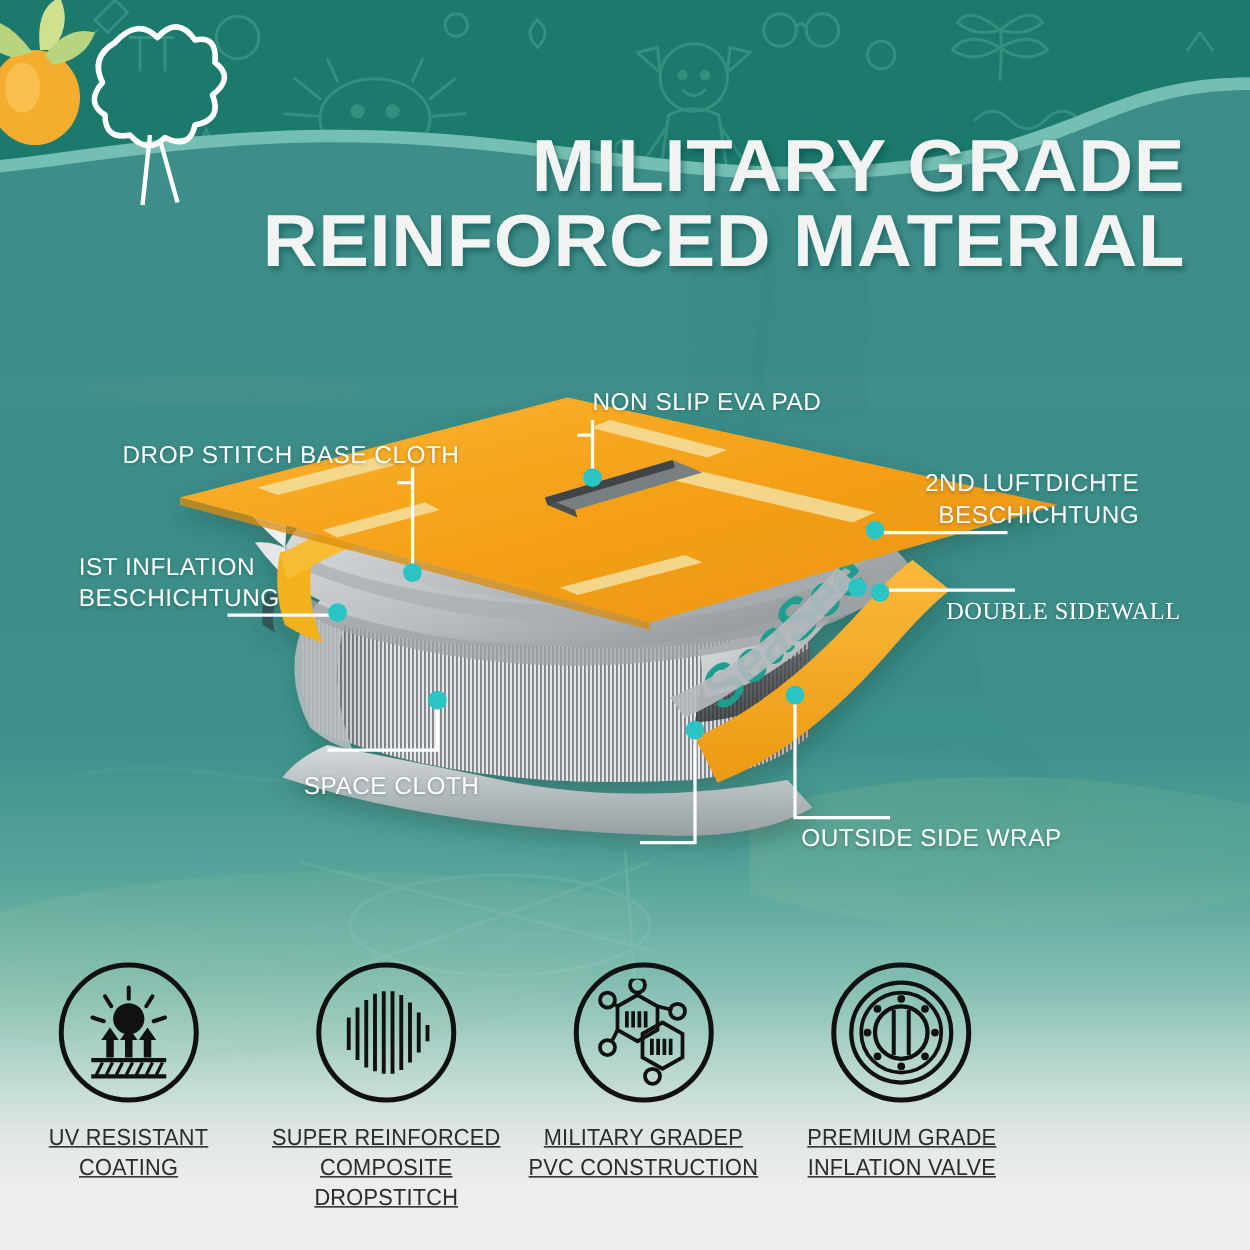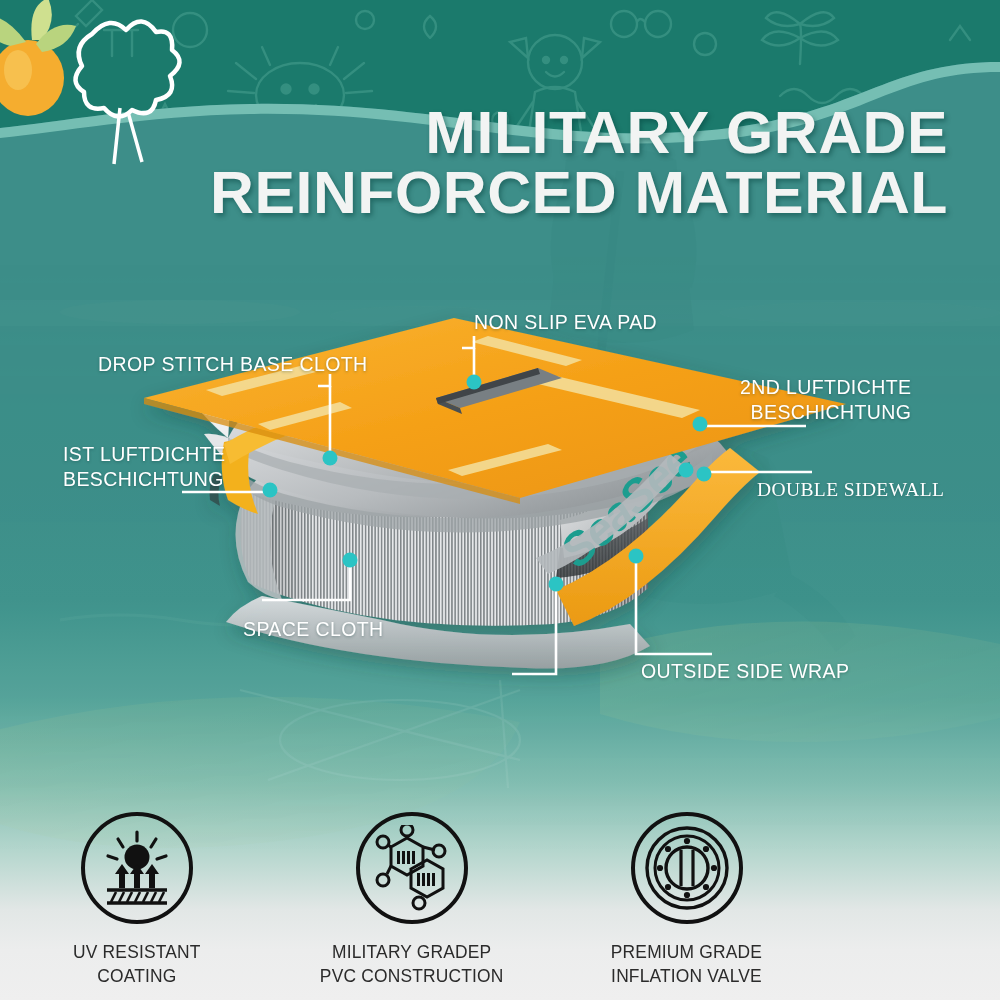--- a/index.html
+++ b/index.html
@@ -75,22 +75,22 @@
   .label.right{ text-align:right; }
 
   
   .leaders{ position:absolute; inset:0; z-index:6; pointer-events:none; }
 
   
   .diagram{ position:absolute; left:0; top:0; width:1000px; height:1000px; z-index:5; }
 
   
   .features{
-    position:absolute; left:0; bottom:12px; width:824px;
-    display:flex; z-index:8;
+    position:absolute; left:0; bottom:30px; width:824px;
+    display:flex; z-index:8;text-decoration:underline;
   }
   .feature{
     flex:1 1 25%;
     display:flex; flex-direction:column; align-items:center;
   }
   .feature-ring{
     width:112px; height:112px;
     border:4px solid #111;
     border-radius:50%;
     display:flex; align-items:center; justify-content:center;
@@ -409,21 +409,21 @@
       <circle cx="350" cy="560" r="7.5"></circle>
       <circle cx="556" cy="584" r="7.5"></circle>
       <circle cx="636" cy="556" r="7.5"></circle>
     </g>
   </svg>
 
   <div class="label" style="left:98px; top:352px;">DROP STITCH BASE CLOTH</div>
 
   <div class="label" style="left:474px; top:310px;">NON SLIP EVA PAD</div>
 
-  <div class="label" style="left:63px; top:442px;">IST LUFTDICHTE
+  <div class="label" style="left:63px; top:442px;">IST INFLATION
 BESCHICHTUNG</div>
 
   <div class="label right" style="left:740px; top:375px;">2ND LUFTDICHTE
 BESCHICHTUNG</div>
 
   <div class="label right" style="left:757px; top:477px;font-family:Liberation Serif, serif;">DOUBLE SIDEWALL</div>
 
   <div class="label" style="left:243px; top:617px;">SPACE CLOTH</div>
 
 
@@ -459,20 +459,40 @@
             <line x1="48" y1="76" x2="53" y2="66"></line>
             <line x1="56" y1="76" x2="61" y2="66"></line>
             <line x1="64" y1="76" x2="69" y2="66"></line>
           </g>
         </svg>
       </div>
       <div class="feature-cap">UV RESISTANT
 COATING</div>
     </div>
 
+    <div class="feature">
+      <div class="feature-ring">
+        <svg width="84" height="84" viewBox="0 0 84 84">
+          <g stroke="#111" stroke-width="3.1" stroke-linecap="butt">
+            <line x1="12" y1="30" x2="12" y2="56"></line>
+            <line x1="19" y1="22" x2="19" y2="64"></line>
+            <line x1="26" y1="16" x2="26" y2="70"></line>
+            <line x1="33" y1="11" x2="33" y2="73"></line>
+            <line x1="40" y1="9" x2="40" y2="75"></line>
+            <line x1="47" y1="9" x2="47" y2="75"></line>
+            <line x1="54" y1="12" x2="54" y2="72"></line>
+            <line x1="61" y1="18" x2="61" y2="66"></line>
+            <line x1="68" y1="26" x2="68" y2="58"></line>
+            <line x1="75" y1="36" x2="75" y2="49"></line>
+          </g>
+        </svg>
+      </div>
+      <div class="feature-cap">SUPER REINFORCED
+COMPOSITE DROPSTITCH</div>
+    </div>
 
     <div class="feature">
       <div class="feature-ring">
         <svg width="86" height="86" viewBox="0 0 86 86">
           <g fill="none" stroke="#111" stroke-width="3">
             <polygon points="22,22 38,13 54,22 54,41 38,50 22,41"></polygon>
             <polygon points="42,44 58,35 74,44 74,63 58,72 42,63"></polygon>
             <circle cx="38" cy="5" r="6"></circle>
             <circle cx="14" cy="17" r="6"></circle>
             <circle cx="14" cy="55" r="6"></circle>

